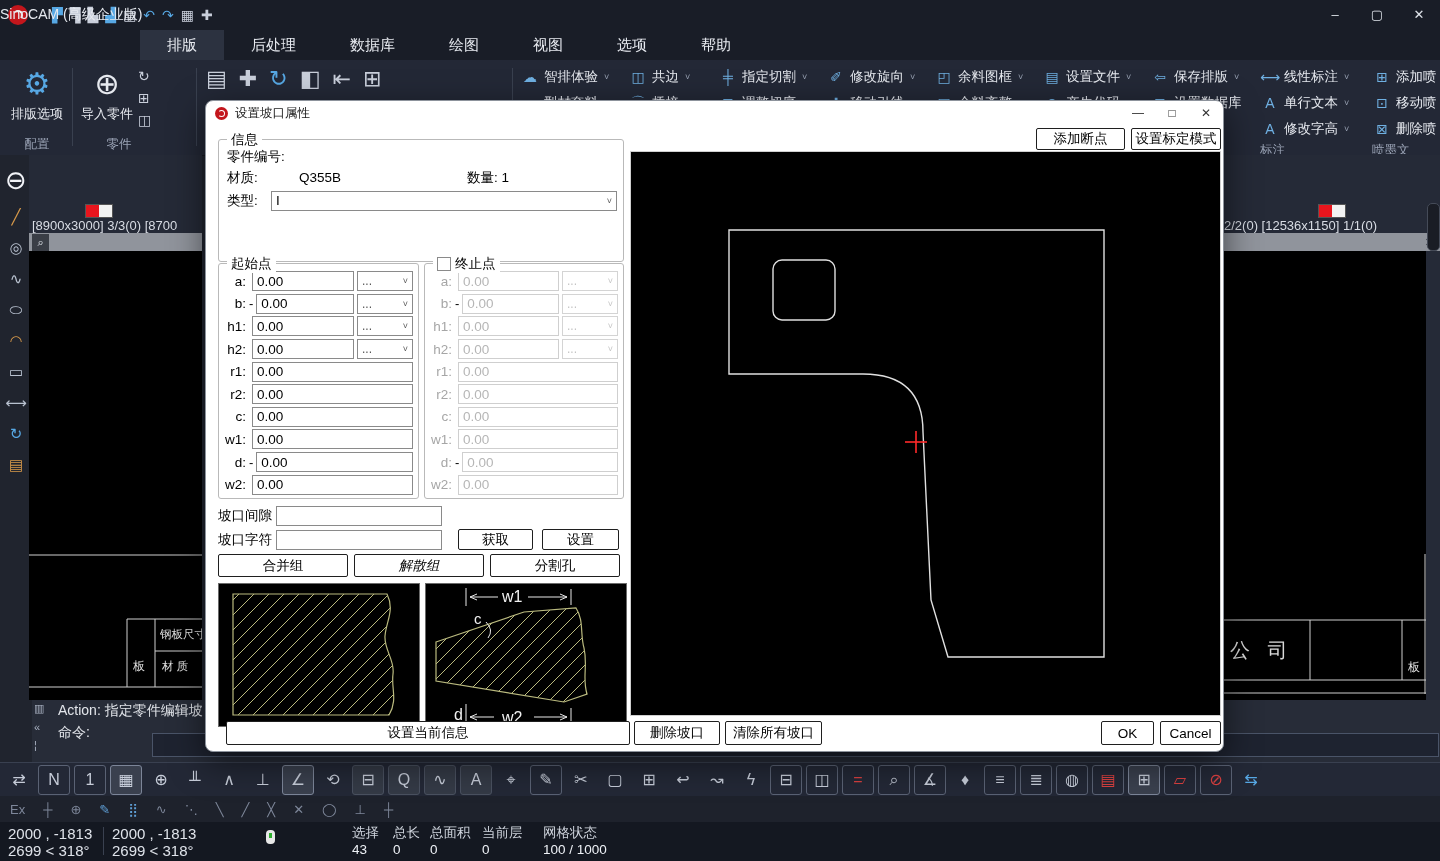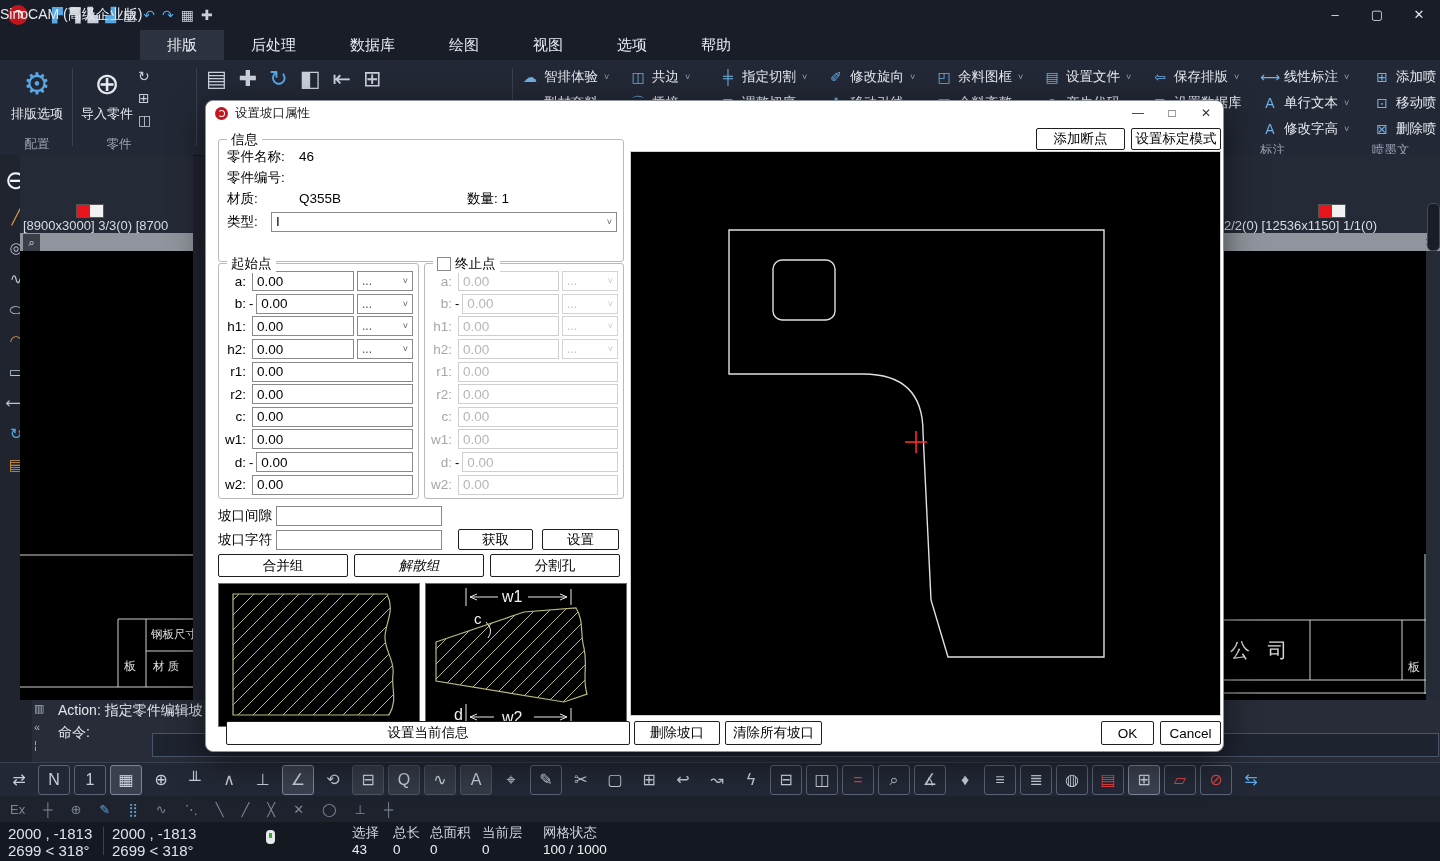--- a/index.html
+++ b/index.html
@@ -349,21 +349,21 @@
       <div class="ltitem">◎</div>
       <div class="ltitem drop">∿</div>
       <div class="ltitem drop">⬭</div>
       <div class="ltitem orange drop">◠</div>
       <div class="ltitem drop">▭</div>
       <div class="ltitem drop">⟷</div>
       <div class="ltitem blue drop">↻</div>
       <div class="ltitem orange drop">▤</div>
     </div>
 
-  <div class="abs" style="left:20px;top:155px;width:173px;height:545px;background:#252a37;">
+  <div class="abs" style="left:29px;top:155px;width:173px;height:545px;background:#252a37;">
     <div class="abs flag" style="left:56px;top:49px;">
         <i class="fr"></i>
         <i class="fw"></i>
       </div>
     <div class="abs ptab" style="left:3px;top:63px;white-space:nowrap;overflow:hidden;width:170px;">[8900x3000] 3/3(0) [8700</div>
     <div class="abs graybar" style="left:0;top:78px;width:173px;height:18px;">
       <span class="magbox">⌕</span>
     </div>
     <div class="abs panel-black" style="left:0;top:96px;width:173px;height:449px;">
       <svg width="173" height="145" style="position:absolute;left:0;top:303px;">
@@ -505,24 +505,20 @@
     <div class="btn abs" style="left:830px;top:27px;width:89px;height:22px;">添加断点</div>
     <div class="btn abs" style="left:925px;top:27px;width:90px;height:22px;">设置标定模式</div>
 
     <div id="dlg-form">
       <div class="fieldset" style="left:2px;top:38px;width:406px;height:123px;">
         <div class="legend">
             <span>信息</span>
           </div>
         <div style="padding:6px 6px 0 8px;">
           <div class="irow">
-              <span class="l1">零件名称:</span>
-              <span>46</span>
-            </div>
-          <div class="irow">
               <span class="l1">零件编号:</span>
               <span></span>
             </div>
           <div class="irow"><span class="l1">材质:</span><span class="v1">Q355B</span><span>数量:</span>&nbsp;<span>1</span></div>
           <div class="irow" style="margin-top:2px;">
               <span style="width:44px;">类型:</span>
               <div class="combo" style="flex:1;color:#000;font-size:13.5px;">
                 <span>I</span>
               </div>
             </div>

